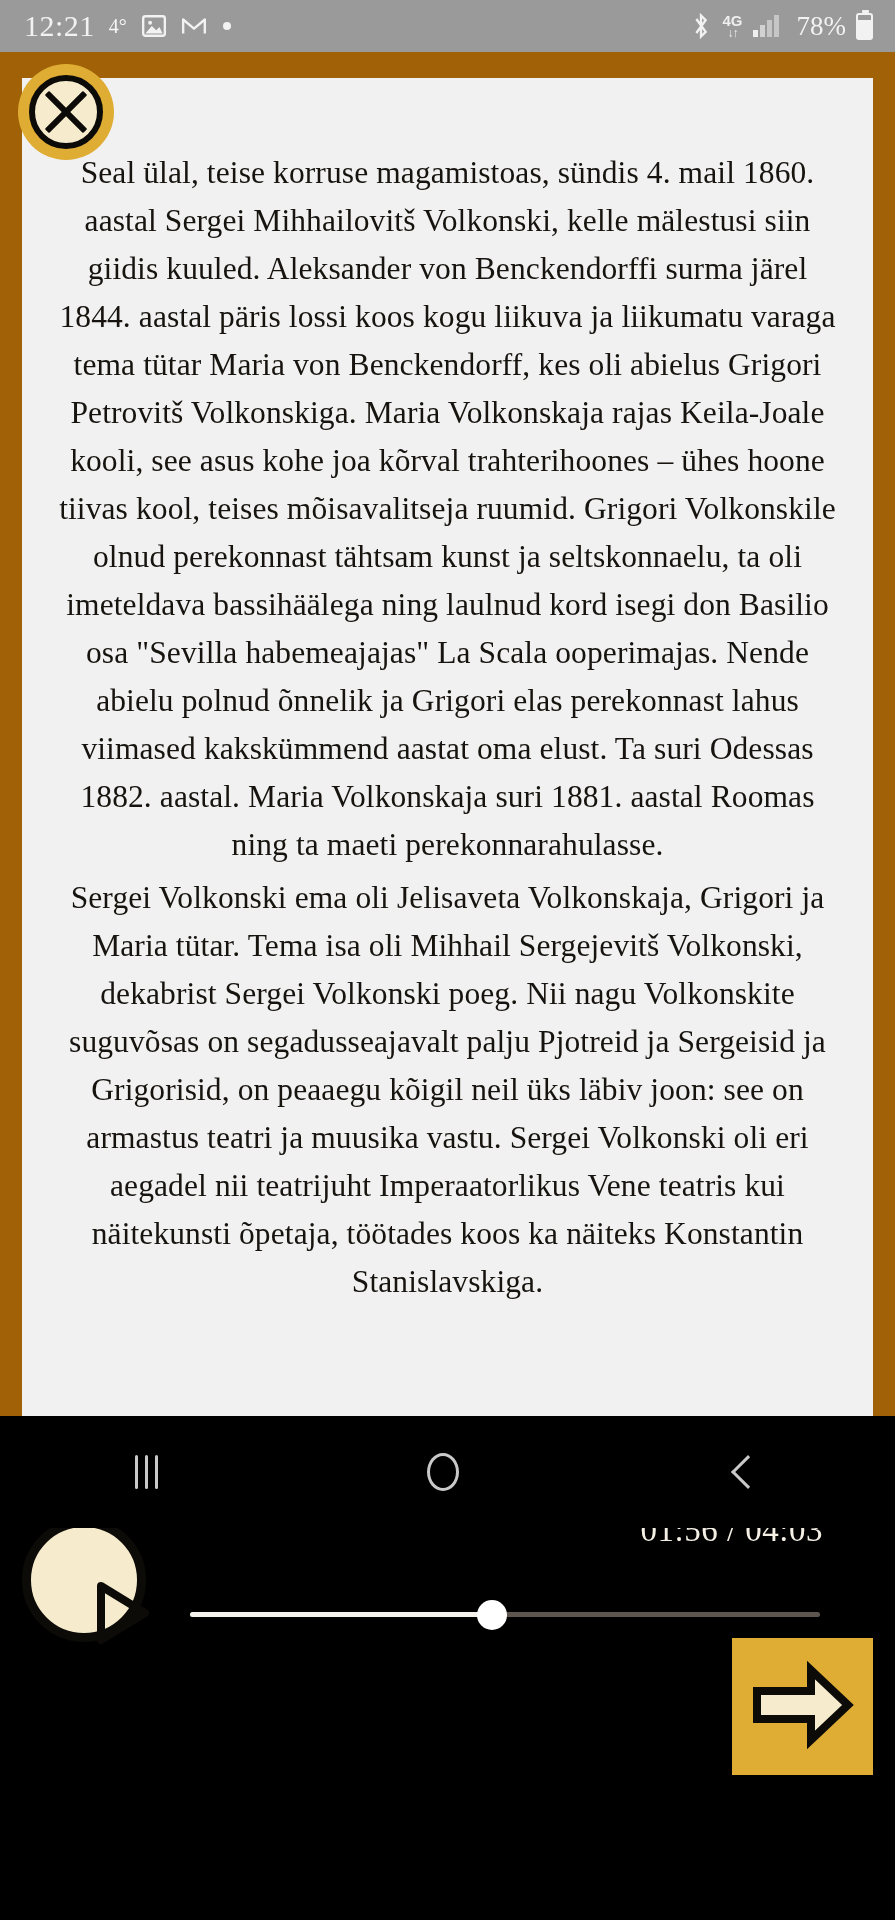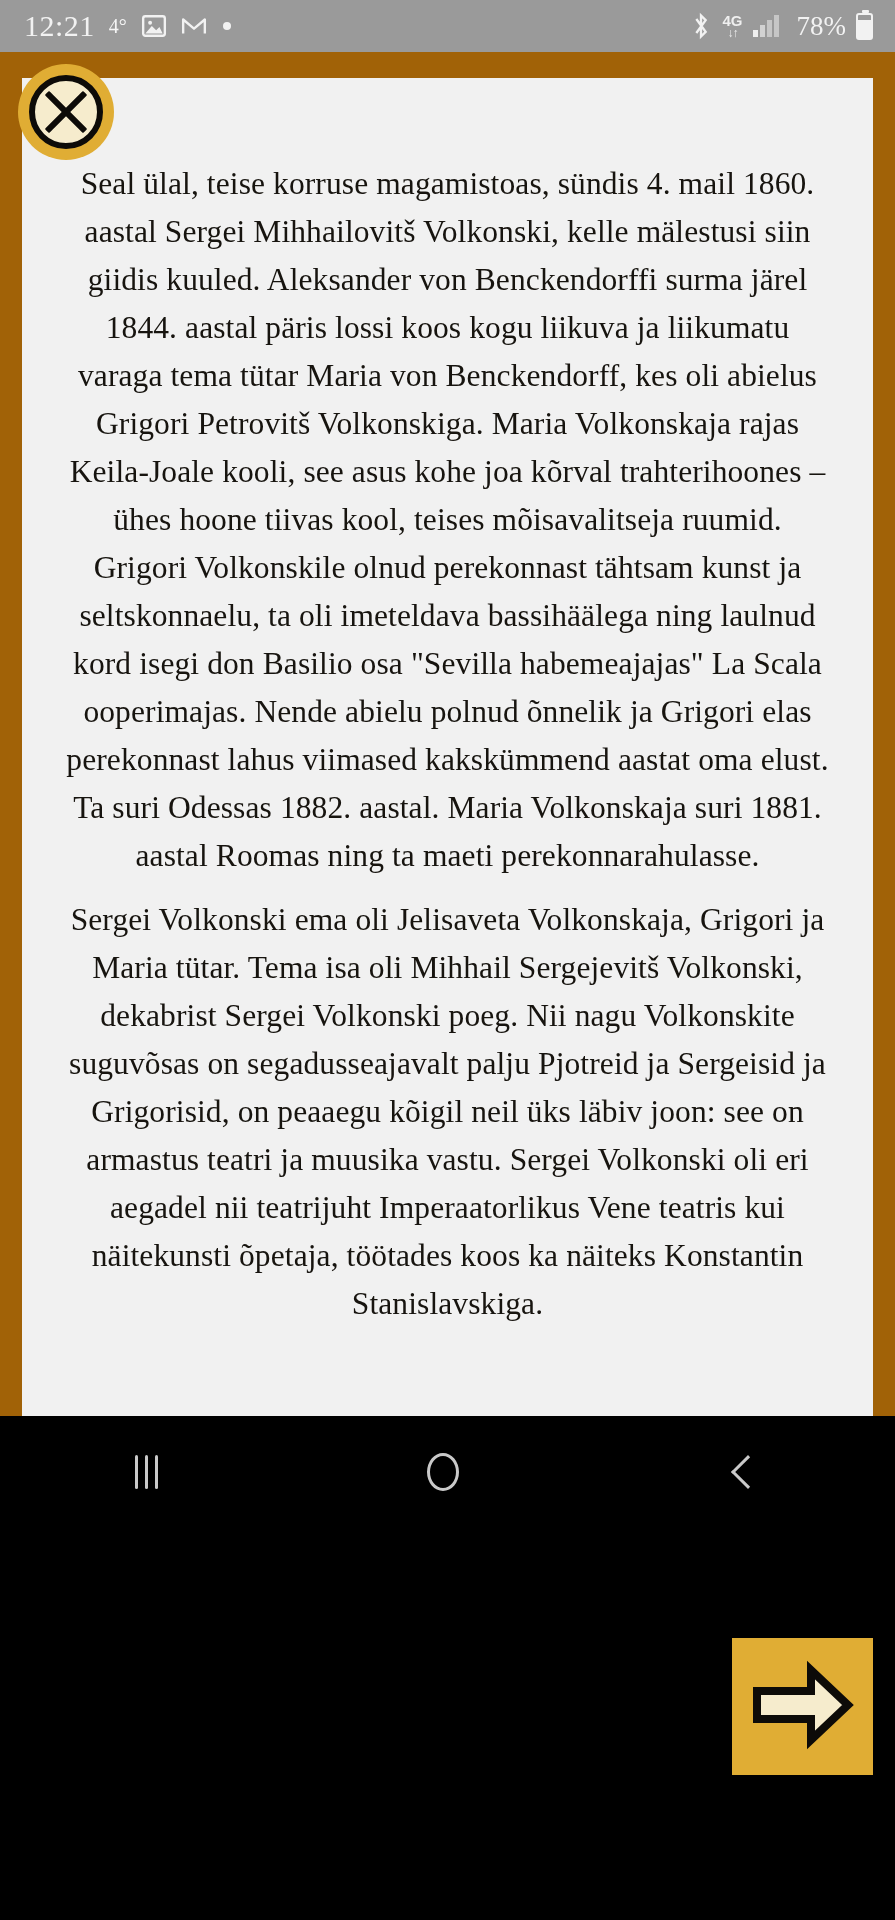--- a/index.html
+++ b/index.html
@@ -119,21 +119,21 @@
   }
   .text-body {
     padding: 66px 26px 0 26px;
     text-align: center;
     font-family: "Liberation Serif", serif;
     font-size: 31.5px;
     line-height: 48px;
     color: #17140f;
     letter-spacing: 0.1px;
   }
-  .text-body p { margin: 16px; }
+  .text-body p { margin: 5px; }
   .text-fade {
     position: absolute;
     left: 0; right: 0;
     bottom: 0;
     height: 180px;
     background: linear-gradient(to bottom, rgba(241,241,241,0) 0%, #f1f1f1 58%);
     pointer-events: none;
   }
 
   
@@ -332,20 +332,37 @@
       <p>Seal ülal, teise korruse magamistoas, sündis 4. mail 1860. aastal Sergei Mihhailovitš Volkonski, kelle mälestusi siin giidis kuuled. Aleksander von Benckendorffi surma järel 1844. aastal päris lossi koos kogu liikuva ja liikumatu varaga tema tütar Maria von Benckendorff, kes oli abielus Grigori Petrovitš Volkonskiga. Maria Volkonskaja rajas Keila-Joale kooli, see asus kohe joa kõrval trahterihoones – ühes hoone tiivas kool, teises mõisavalitseja ruumid. Grigori Volkonskile olnud perekonnast tähtsam kunst ja seltskonnaelu, ta oli imeteldava bassihäälega ning laulnud kord isegi don Basilio osa "Sevilla habemeajajas" La Scala ooperimajas. Nende abielu polnud õnnelik ja Grigori elas perekonnast lahus viimased kakskümmend aastat oma elust. Ta suri Odessas 1882. aastal. Maria Volkonskaja suri 1881. aastal Roomas ning ta maeti perekonnarahulasse.</p>
       <p>Sergei Volkonski ema oli Jelisaveta Volkonskaja, Grigori ja Maria tütar. Tema isa oli Mihhail Sergejevitš Volkonski, dekabrist Sergei Volkonski poeg. Nii nagu Volkonskite suguvõsas on segadusseajavalt palju Pjotreid ja Sergeisid ja Grigorisid, on peaaegu kõigil neil üks läbiv joon: see on armastus teatri ja muusika vastu. Sergei Volkonski oli eri aegadel nii teatrijuht Imperaatorlikus Vene teatris kui näitekunsti õpetaja, töötades koos ka näiteks Konstantin Stanislavskiga.</p>
     </div>
     <div class="text-fade"></div>
   </div>
 
   <div class="close-btn">
     <div class="close-inner"></div>
   </div>
 
+  <div class="player">
+    <div class="play-btn">
+      <span class="play-tri">
+        <svg width="64" height="66" viewBox="0 0 64 66">
+          <path d="M12 6 L56 33 L12 60 Z" fill="none" stroke="#0d0b08" stroke-width="8" stroke-linejoin="round"></path>
+        </svg>
+      </span>
+    </div>
+
+    <div class="time-label">01:56 / 04:03</div>
+
+    <div class="seek">
+      <div class="seek-track"></div>
+      <div class="seek-fill" style="width: 48%;"></div>
+      <div class="seek-thumb" style="left: 48%;"></div>
+    </div>
+  </div>
 
   <div class="next-btn">
     <span>
       <svg width="104" height="90" viewBox="0 0 104 90">
         <path d="M6 31 L60 31 L60 10 L97 45 L60 80 L60 59 L6 59 Z" fill="#f6eccd" stroke="#0d0b08" stroke-width="8" stroke-linejoin="miter"></path>
       </svg>
     </span>
   </div>
 
   <div class="navbar">

